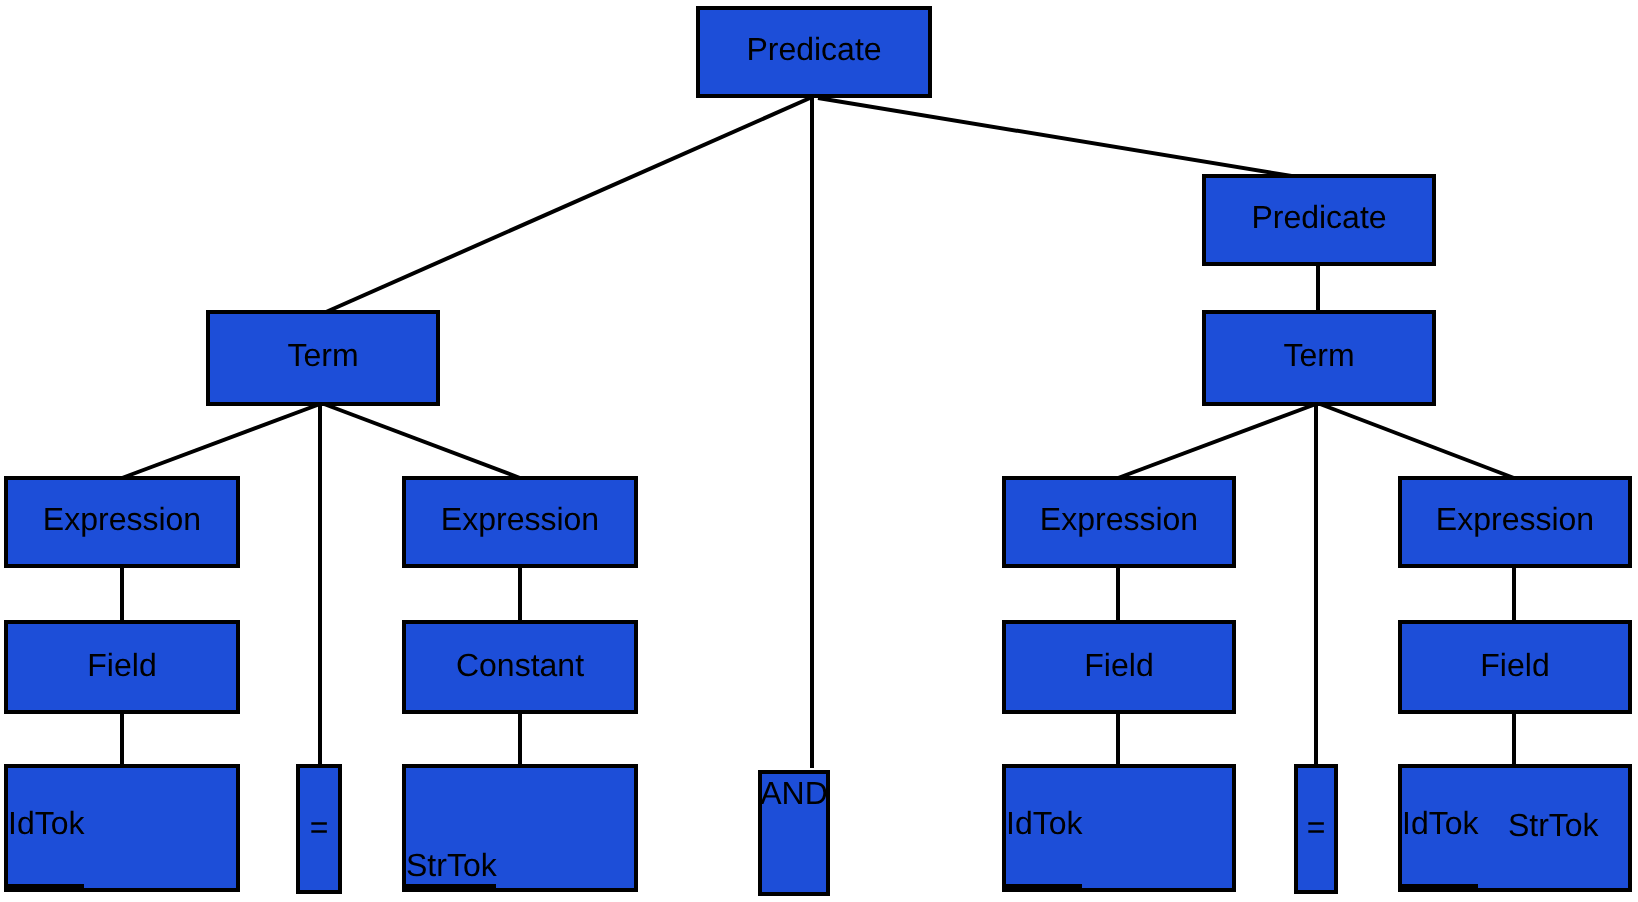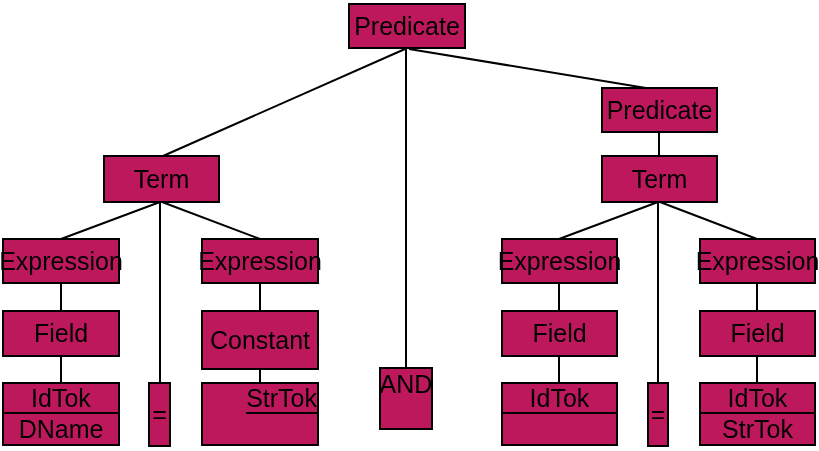--- a/index.html
+++ b/index.html
@@ -14,35 +14,34 @@
   }
   #edges {
     position: absolute;
     left: 0; top: 0;
     width: 819px; height: 451px;
   }
   .node {
     position: absolute;
     box-sizing: border-box;
     border: 2px solid #000000;
-    background: #be185d;
+    background: #1d4ed8;
     display: flex;
     align-items: center;
     justify-content: center;
-    font-size: 25px;
+    font-size: 16px;
     line-height: 1;
     color: #000000;
     white-space: nowrap;
   }
   .node.and {
     align-items: flex-start;
     padding-top: 3px;
   }
   .node.token {
-    flex-direction: column;
     align-items: stretch;
     justify-content: flex-start;
     padding: 0;
   }
   .token .cell {
     display: flex;
     align-items: center;
     justify-content: center;
   }
   .token .cell.top {
@@ -89,36 +88,35 @@
   <div class="node" style="left:103px; top:155px; width:117px; height:48px;">Term</div>
   <div class="node" style="left:601px; top:87px; width:117px; height:46px;">Predicate</div>
   <div class="node" style="left:601px; top:155px; width:117px; height:48px;">Term</div>
 
   <div class="node" style="left:2px; top:238px; width:118px; height:46px;">Expression</div>
   <div class="node" style="left:201px; top:238px; width:118px; height:46px;">Expression</div>
   <div class="node" style="left:501px; top:238px; width:117px; height:46px;">Expression</div>
   <div class="node" style="left:699px; top:238px; width:117px; height:46px;">Expression</div>
 
   <div class="node" style="left:2px; top:310px; width:118px; height:47px;">Field</div>
-  <div class="node" style="left:201px; top:310px; width:118px; height:60px;">Constant</div>
+  <div class="node" style="left:201px; top:310px; width:118px; height:47px;">Constant</div>
   <div class="node" style="left:501px; top:310px; width:117px; height:47px;">Field</div>
   <div class="node" style="left:699px; top:310px; width:117px; height:47px;">Field</div>
 
   <div class="node token" style="left:2px; top:382px; width:118px; height:64px;">
     <div class="cell top">IdTok</div>
-    <div class="cell bottom">DName</div>
   </div>
 
   <div class="node" style="left:148px; top:382px; width:23px; height:65px;">=</div>
 
   <div class="node token" style="left:201px; top:382px; width:118px; height:64px;align-items:flex-end;">
     <div class="cell top">StrTok</div>
   </div>
 
-  <div class="node and" style="left:379px; top:367px; width:54px; height:63px;">AND</div>
+  <div class="node and" style="left:379px; top:385px; width:36px; height:63px;">AND</div>
 
   <div class="node token" style="left:501px; top:382px; width:117px; height:64px;">
     <div class="cell top">IdTok</div>
   </div>
 
   <div class="node" style="left:647px; top:382px; width:22px; height:65px;">=</div>
 
   <div class="node token" style="left:699px; top:382px; width:117px; height:64px;">
     <div class="cell top">IdTok</div>
     <div class="cell bottom">StrTok</div>

